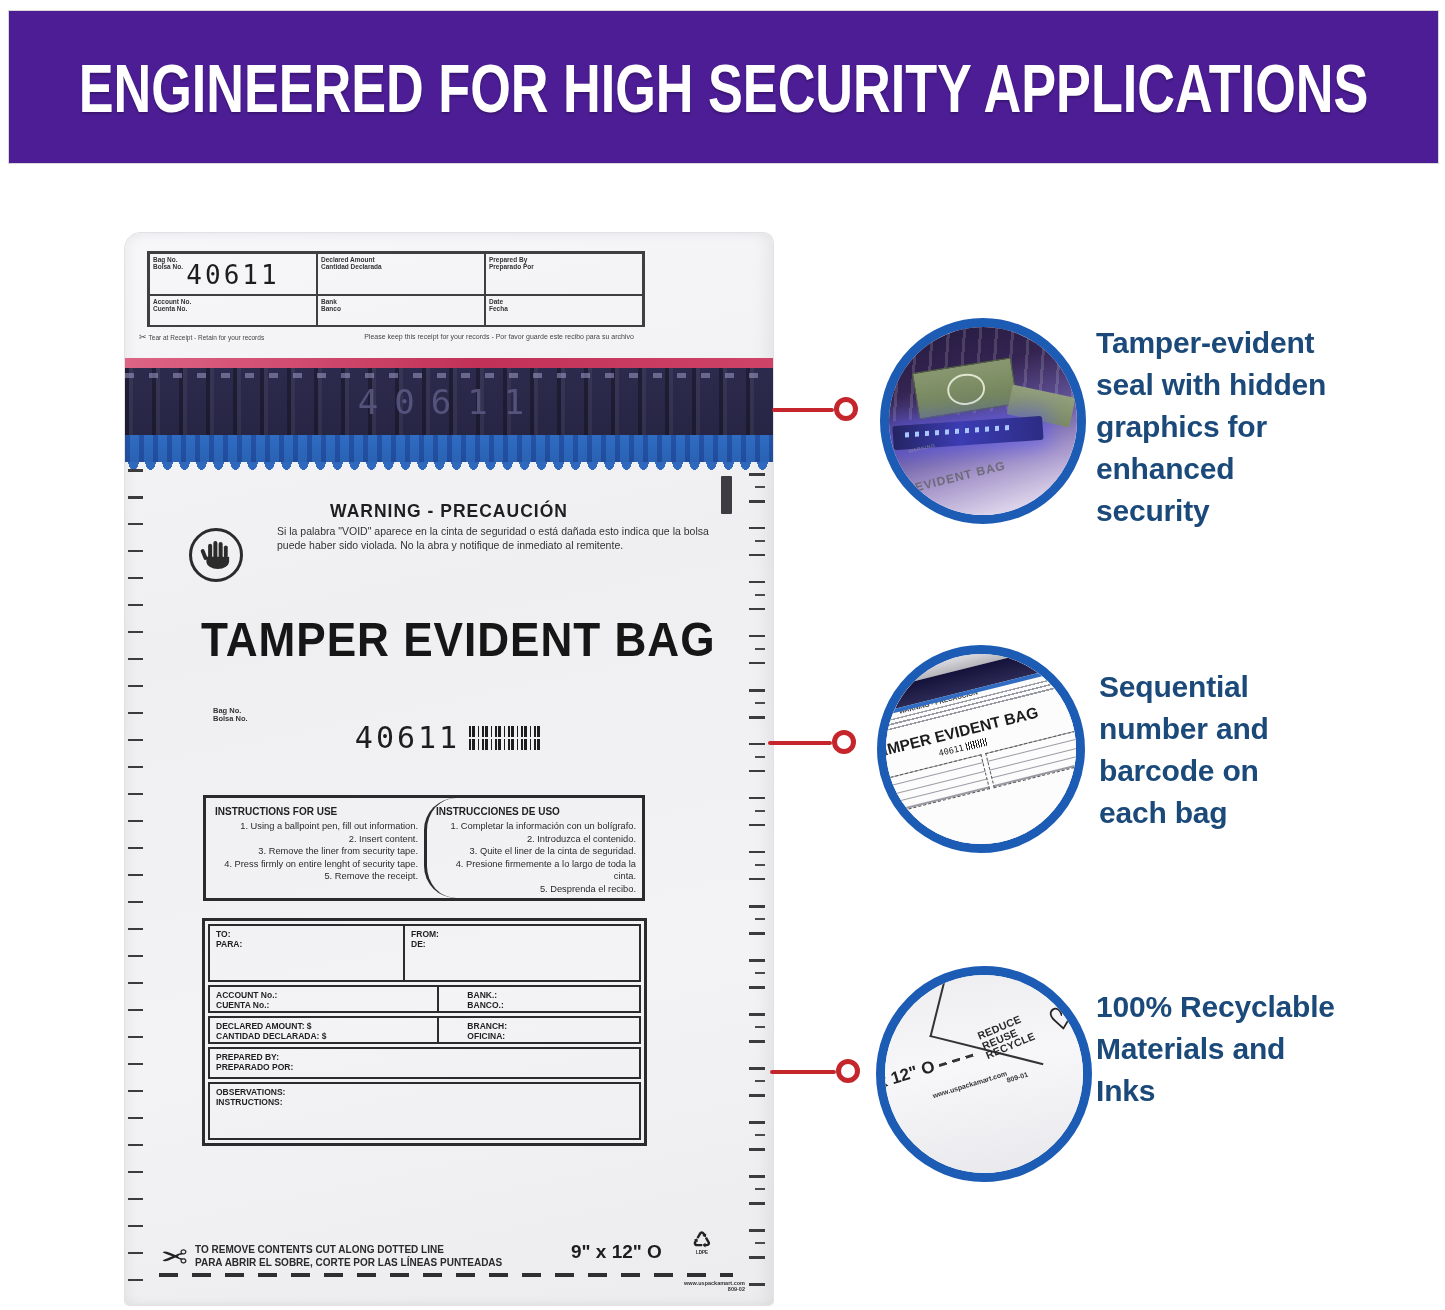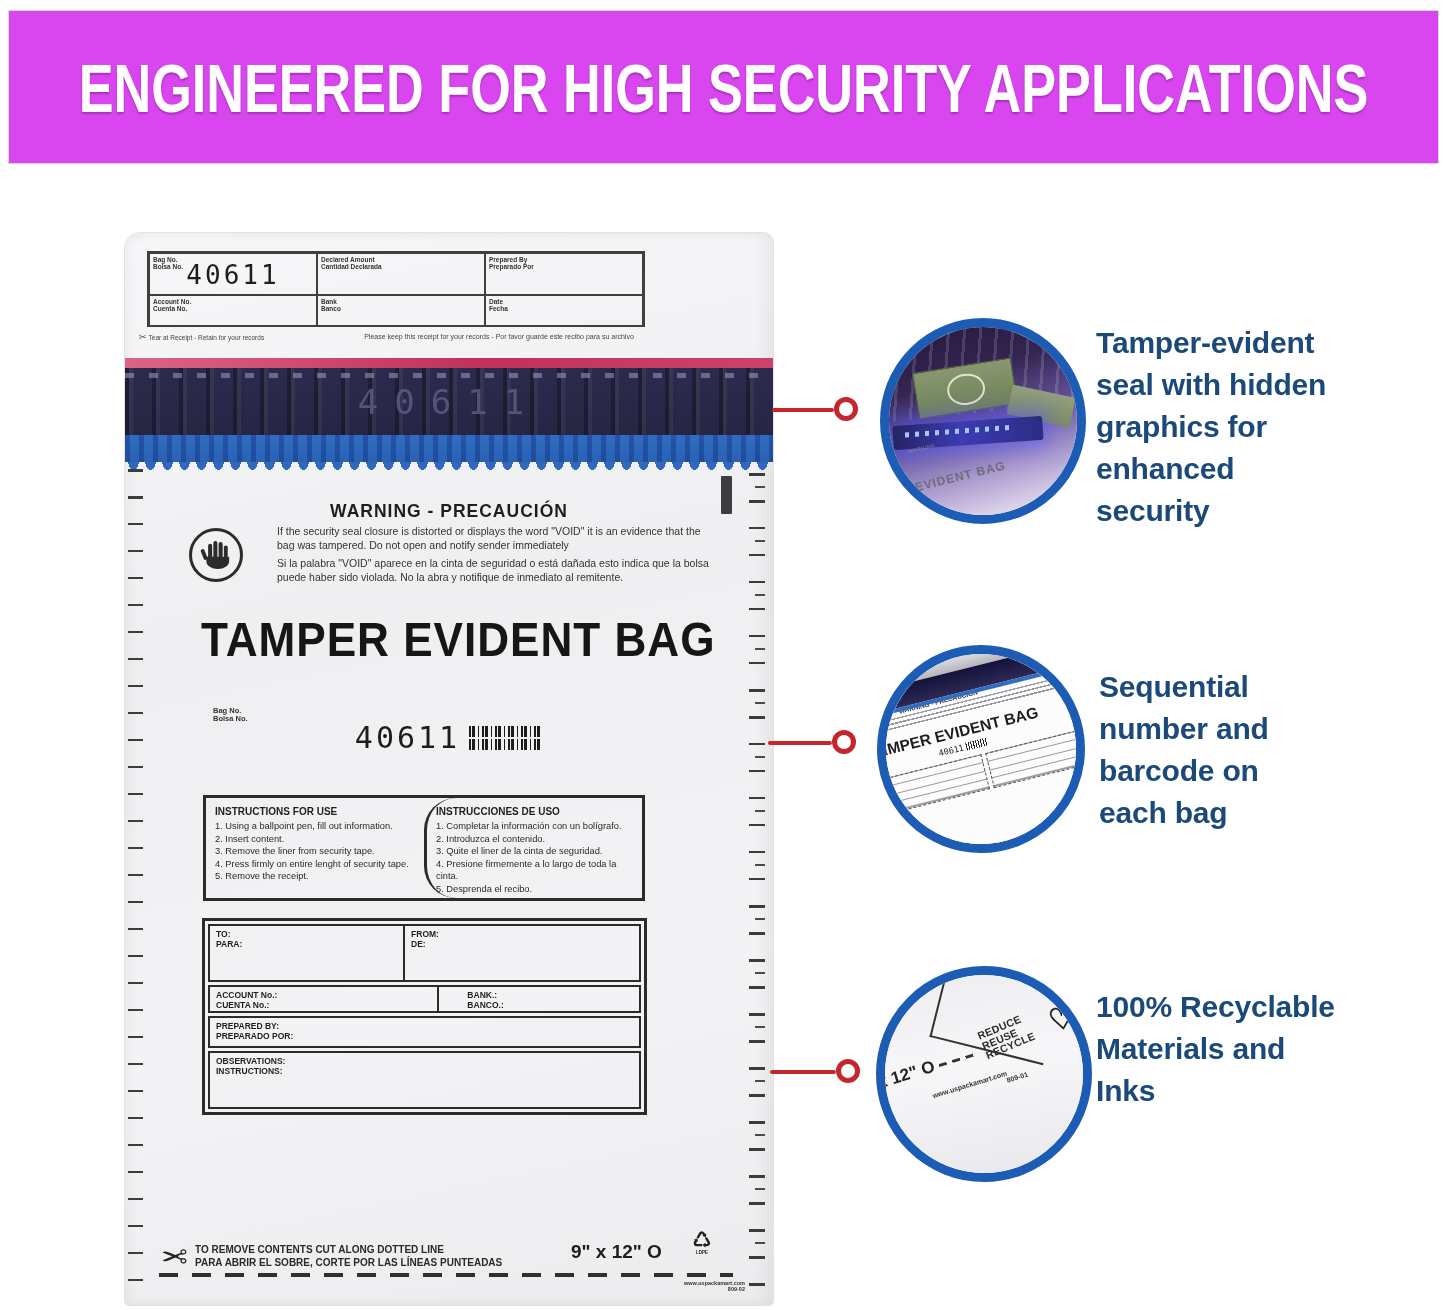--- a/index.html
+++ b/index.html
@@ -1,19 +1,19 @@
 <!DOCTYPE html>
 <html><head>
 <meta charset="utf-8">
 <style>
   html,body{margin:0;padding:0;background:#ffffff;}
   .page{position:relative;width:1445px;height:1310px;background:#ffffff;font-family:"Liberation Sans",sans-serif;overflow:hidden;}
 
   
-  .banner{position:absolute;left:8px;top:10px;width:1429px;height:152px;background:#d946ef;border:1px solid #d8d8d8;display:flex;align-items:center;justify-content:center;}
+  .banner{position:absolute;left:8px;top:10px;width:1429px;height:152px;background:#4c1d95;border:1px solid #d8d8d8;display:flex;align-items:center;justify-content:center;}
   .banner-title{color:#ffffff;font-size:58px;font-weight:800;letter-spacing:0px;white-space:nowrap;transform:scale(0.9,1.18);text-shadow:0 2px 2px rgba(0,0,0,.25);}
 
   
   .bag{position:absolute;left:125px;top:233px;width:648px;height:1072px;background:linear-gradient(168deg,#f7f7f9 0%,#efeff2 35%,#f3f3f5 70%,#ececef 100%);border-radius:16px 10px 4px 4px;box-shadow:0 0 0 1px #e2e2e6, inset -8px 0 14px rgba(0,0,0,.05), inset 6px 0 10px rgba(0,0,0,.03);color:#222;}
   .bag *{box-sizing:border-box;}
 
   
   .receipt{position:absolute;left:22px;top:18px;width:498px;height:76px;border:2px solid #3f3f3f;display:grid;grid-template-columns:168px 168px 158px;grid-template-rows:42px 32px;}
   .rcell{border:1px solid #3f3f3f;padding:2px 3px;position:relative;}
   .rlabel{font-size:6.5px;line-height:7px;color:#333;font-weight:bold;}
@@ -46,21 +46,21 @@
   .number-row{position:absolute;left:0;top:487px;width:100%;display:flex;align-items:center;justify-content:center;gap:9px;}
   .num-big{font-family:"DejaVu Sans Mono",monospace;font-size:30px;letter-spacing:3px;color:#1d1d1d;}
   .barcode{position:relative;width:74px;height:24px;background:repeating-linear-gradient(90deg,#1c1c1c 0 2px,rgba(0,0,0,0) 2px 3px,#1c1c1c 3px 6px,rgba(0,0,0,0) 6px 9px,#1c1c1c 9px 10px,rgba(0,0,0,0) 10px 13px);}
   .barcode::after{content:"";position:absolute;left:0;right:0;top:11px;height:2px;background:#f1f1f3;}
 
   
   .instr{position:absolute;left:78px;top:562px;width:442px;height:106px;border:3px solid #2b2b2b;display:flex;}
   .icol{width:50%;padding:8px 6px 4px 9px;border-radius:32px;}
   .icol+.icol{border-left:3px solid #2b2b2b;}
   .ititle{font-size:10px;font-weight:bold;margin-bottom:3px;color:#1f1f1f;}
-  .ilist{margin:0;padding:0;list-style:none;font-size:9.3px;line-height:12.6px;color:#2a2a2a;}
+  .ilist{margin:0;padding:0;list-style:none;font-size:9.3px;line-height:12.6px;color:#2a2a2a;text-align:right;}
 
   
   .frm{position:absolute;left:77px;top:685px;width:445px;border:3px solid #2b2b2b;padding:3px;}
   .frow{border:2px solid #2b2b2b;display:flex;margin-bottom:3px;}
   .frow:last-child{margin-bottom:0;}
   .fcell{padding:3px 6px;}
   .fcell.sep{border-left:2px solid #2b2b2b;}
   .flabel{font-size:8.5px;line-height:10px;font-weight:bold;color:#1f1f1f;}
   .flabel span{display:block;}
   .h58{height:58px;justify-content:space-between;} .h28{height:28px;justify-content:center;} .h32{height:32px;} .h30{height:30px;}
@@ -176,21 +176,20 @@
           <rect x="15" y="11" width="4.6" height="17" rx="2.3"></rect>
           <rect x="21" y="8" width="4.6" height="20" rx="2.3"></rect>
           <rect x="27" y="9" width="4.6" height="19" rx="2.3"></rect>
           <rect x="33" y="13" width="4.4" height="14" rx="2.2"></rect>
           <rect x="8" y="17" width="4.4" height="13" rx="2.2" transform="rotate(-22 10 23)"></rect>
           <path d="M13 26 h26 v5 a13 9 0 0 1 -26 0 z"></path>
         </g>
       </svg>
     </div>
     <div class="warn-text">
-      <p>If the security seal closure is distorted or displays the word "VOID" it is an evidence that the bag was tampered. Do not open and notify sender immediately</p>
       <p>Si la palabra "VOID" aparece en la cinta de seguridad o está dañada esto indica que la bolsa puede haber sido violada. No la abra y notifique de inmediato al remitente.</p>
     </div>
 
     <div class="bag-big-title">TAMPER EVIDENT BAG</div>
 
     <div class="bagno-label">
       <span>Bag No.</span><br>
       <span>Bolsa No.</span>
     </div>
     <div class="number-row">
@@ -233,20 +232,30 @@
           </div>
       </div>
       <div class="frow h28">
         <div class="fcell w53 flabel">
             <span>ACCOUNT No.:</span>
             <span>CUENTA No.:</span>
           </div>
         <div class="fcell w47 sep flabel">
             <span>BANK.:</span>
             <span>BANCO.:</span>
+          </div>
+      </div>
+      <div class="frow h28">
+        <div class="fcell w53 flabel">
+            <span>DECLARED AMOUNT: $</span>
+            <span>CANTIDAD DECLARADA: $</span>
+          </div>
+        <div class="fcell w47 sep flabel">
+            <span>BRANCH:</span>
+            <span>OFICINA:</span>
           </div>
       </div>
       <div class="frow h32">
         <div class="fcell w100 flabel">
             <span>PREPARED BY:</span>
             <span>PREPARADO POR:</span>
           </div>
       </div>
       <div class="frow h58">
         <div class="fcell w100 flabel">

